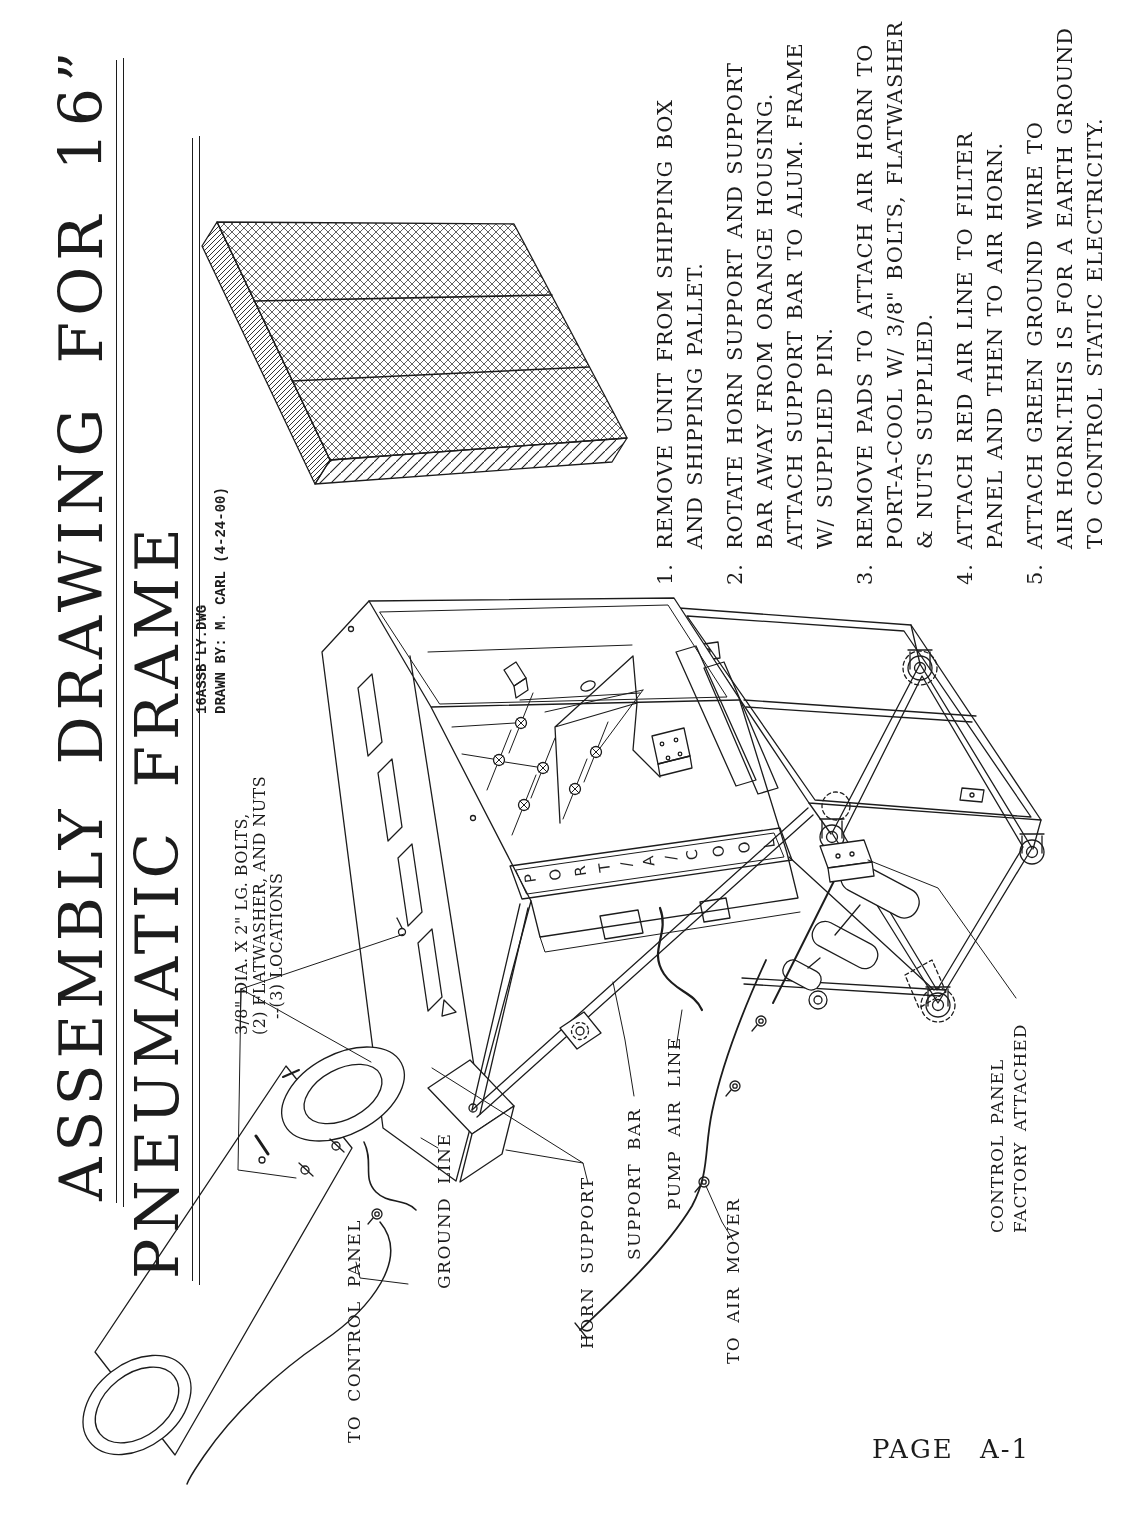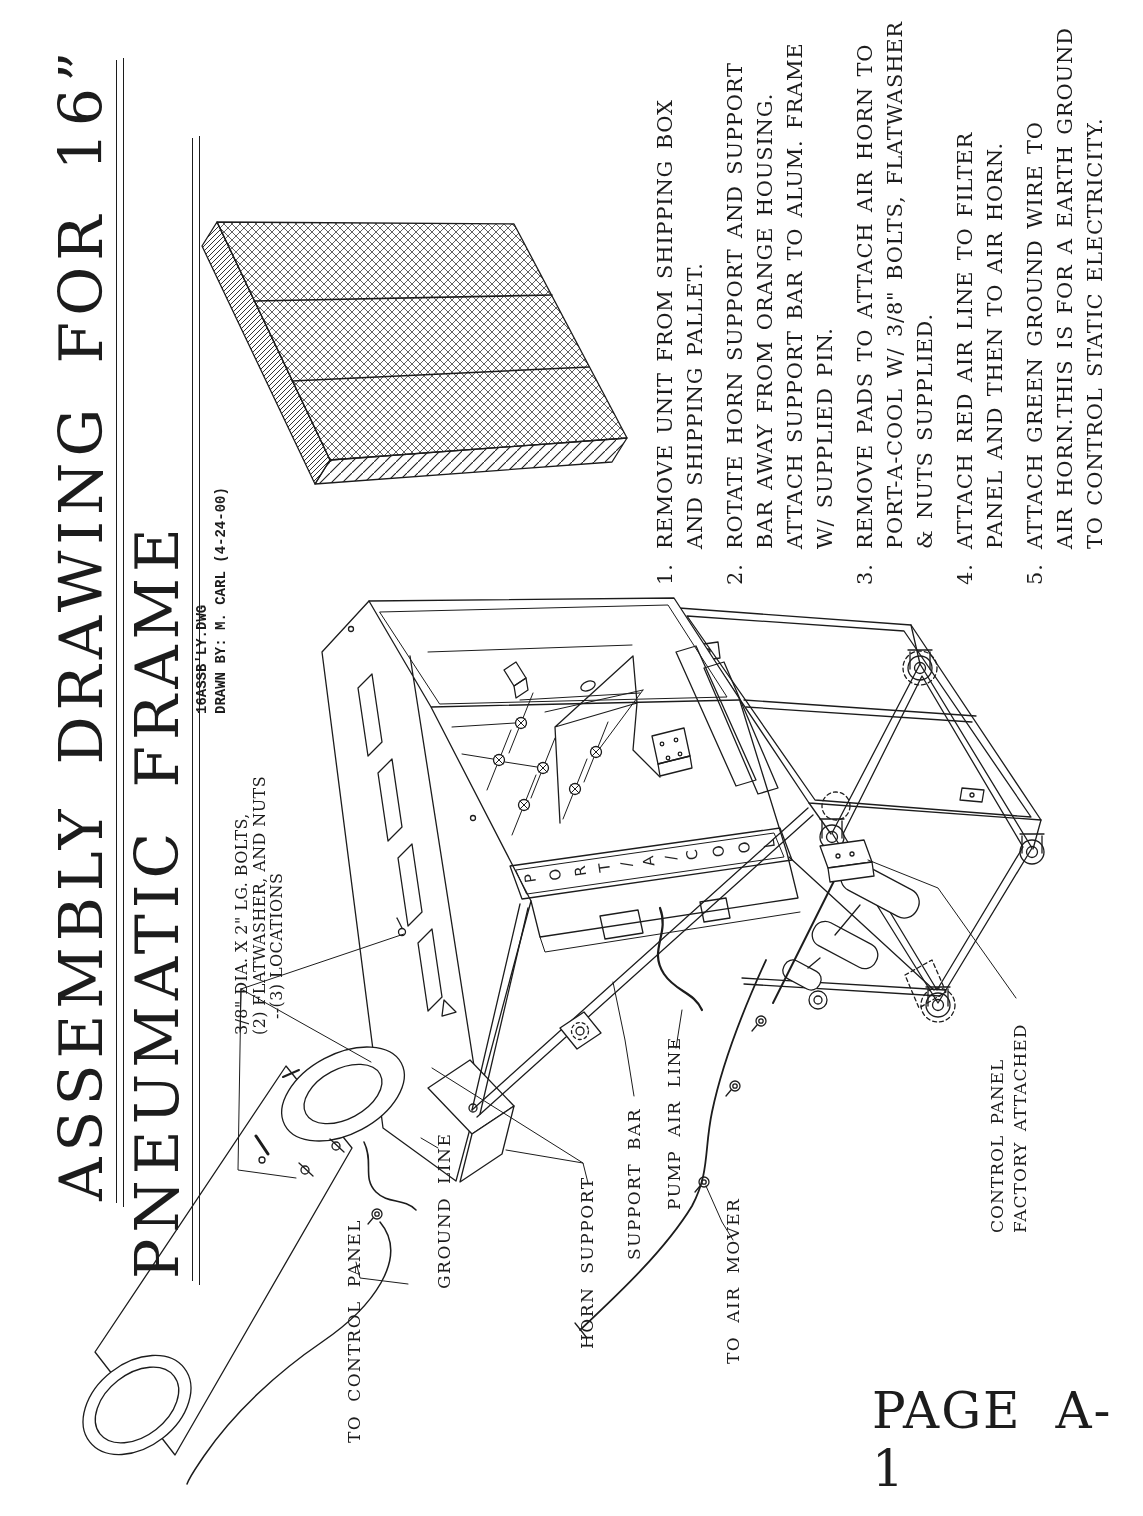--- a/index.html
+++ b/index.html
@@ -20,21 +20,21 @@
   .notes{font-size:21px;letter-spacing:.8px;word-spacing:3px;}
   .note-item{display:flex;margin-bottom:10px;}
   .note-num{width:36px;flex:none;}
   .note-line{line-height:30px;}
   .dwg-info{font-family:"Liberation Mono","DejaVu Sans Mono",monospace;font-weight:bold;font-size:14px;line-height:19px;letter-spacing:0;}
   .lbl{font-size:17px;letter-spacing:1.5px;word-spacing:6px;line-height:20px;}
   .lbl2{font-size:17px;letter-spacing:1px;word-spacing:4px;line-height:23px;}
   .callout{font-size:16px;letter-spacing:.4px;line-height:17.5px;}
   .callout .c3{margin-left:16px;}
   .footer{
-    position:absolute;left:872px;top:1382px;font-size:50px;letter-spacing:2px;word-spacing:16px;
+    position:absolute;left:872px;top:1434px;font-size:26px;letter-spacing:2px;word-spacing:16px;
   }
   
   .brand-band{
     position:absolute;left:524px;top:866px;width:250px;height:26px;
     transform:rotate(-8.2deg);transform-origin:0 0;
     display:flex;justify-content:space-between;align-items:center;
     font-family:"DejaVu Sans","Liberation Sans",sans-serif;
     font-size:15px;color:#222;
   }
   .brand-band .bl{display:inline-block;transform:rotate(-90deg);}

